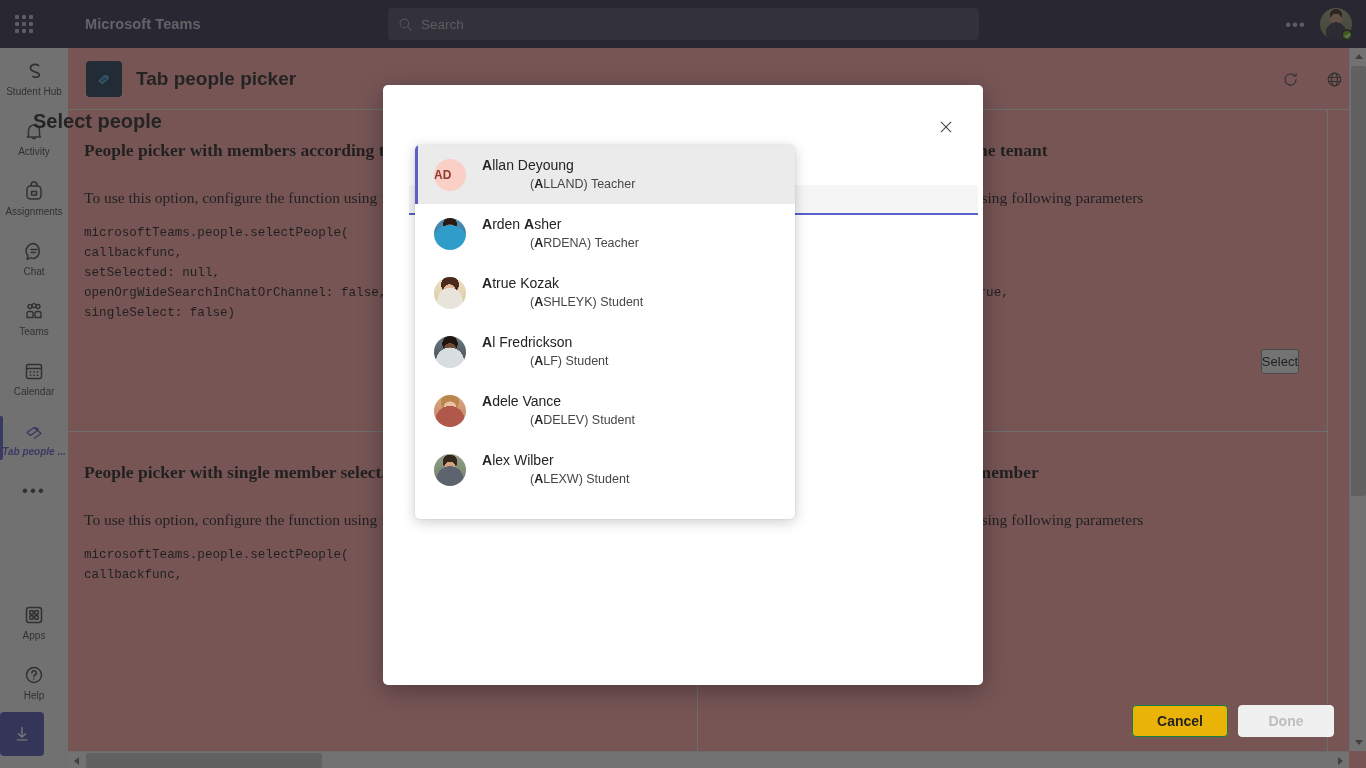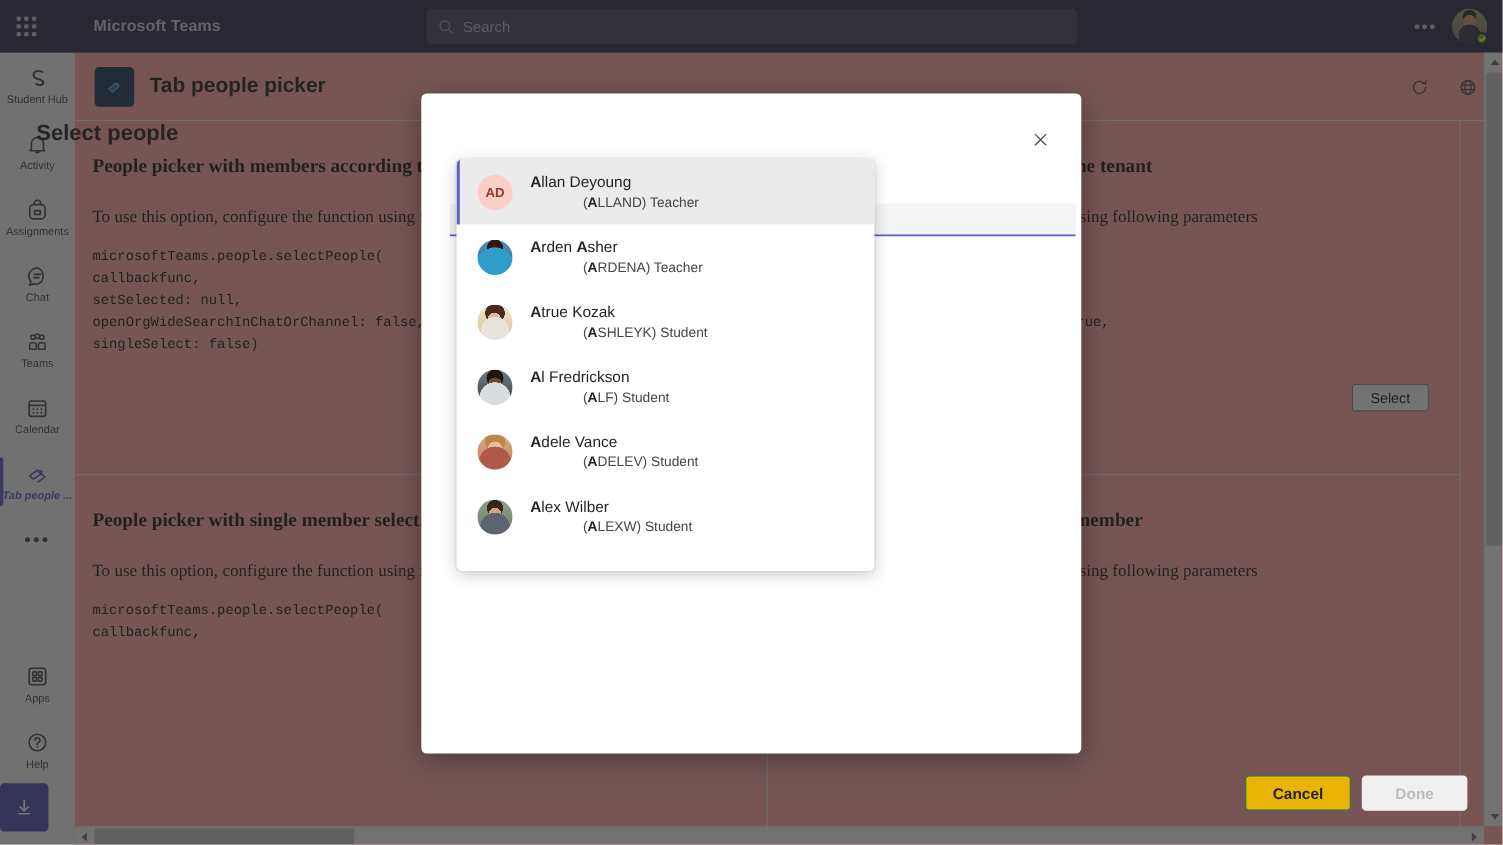--- a/index.html
+++ b/index.html
@@ -197,21 +197,21 @@
     font-size: 12.6px; line-height: 20px; color: #1b1b1b;
     white-space: pre;
   }
   .pane-btnrow { display: flex; justify-content: flex-end; padding-right: 8px; }
   .mini-btn {
     font-family: "Liberation Sans", sans-serif;
     font-size: 13px; color: #1b1b1b;
     background: #f3f3f3;
     border: 1px solid #8a8a8a;
     border-radius: 3px;
-    padding: 4px 16px;
+    padding: 4px 0;
     cursor: pointer;
   }
 
   
   .vscroll {
     position: absolute; right: 0; top: 48px;
     width: 17px; height: 703px;
     background: #f1f1f1; border-left: 1px solid #e2e2e2;
   }
   .vs-arrow { width: 17px; height: 17px; display: flex; align-items: center; justify-content: center; cursor: pointer; }
@@ -294,21 +294,21 @@
     cursor: pointer;
   }
   .sug-item.sel { background: #ebebeb; }
   .sug-item.sel::before {
     content: ""; position: absolute; left: 0; top: 0;
     width: 3px; height: 59px; background: #5b5fc7;
   }
   .sug-avatar {
     width: 32px; height: 32px; border-radius: 50%;
     flex: 0 0 32px; overflow: hidden;
-    display: flex; align-items: center; justify-content: center;
+    display: flex; align-items: center; justify-content: flex-start;
     font-size: 12px; font-weight: 600;
   }
   .sug-txt { margin-left: 16px; line-height: 1.28; }
   .sug-name { font-size: 14px; color: #242424; }
   .sug-name b { font-weight: 700; }
   .sug-sub { font-size: 12.5px; color: #484644; margin-top: 1px; margin-left: 48px; }
   .sug-sub b { font-weight: 700; color: #242424; }
 
   .dlg-footer {
     position: absolute; right: 32px; bottom: 31px;

